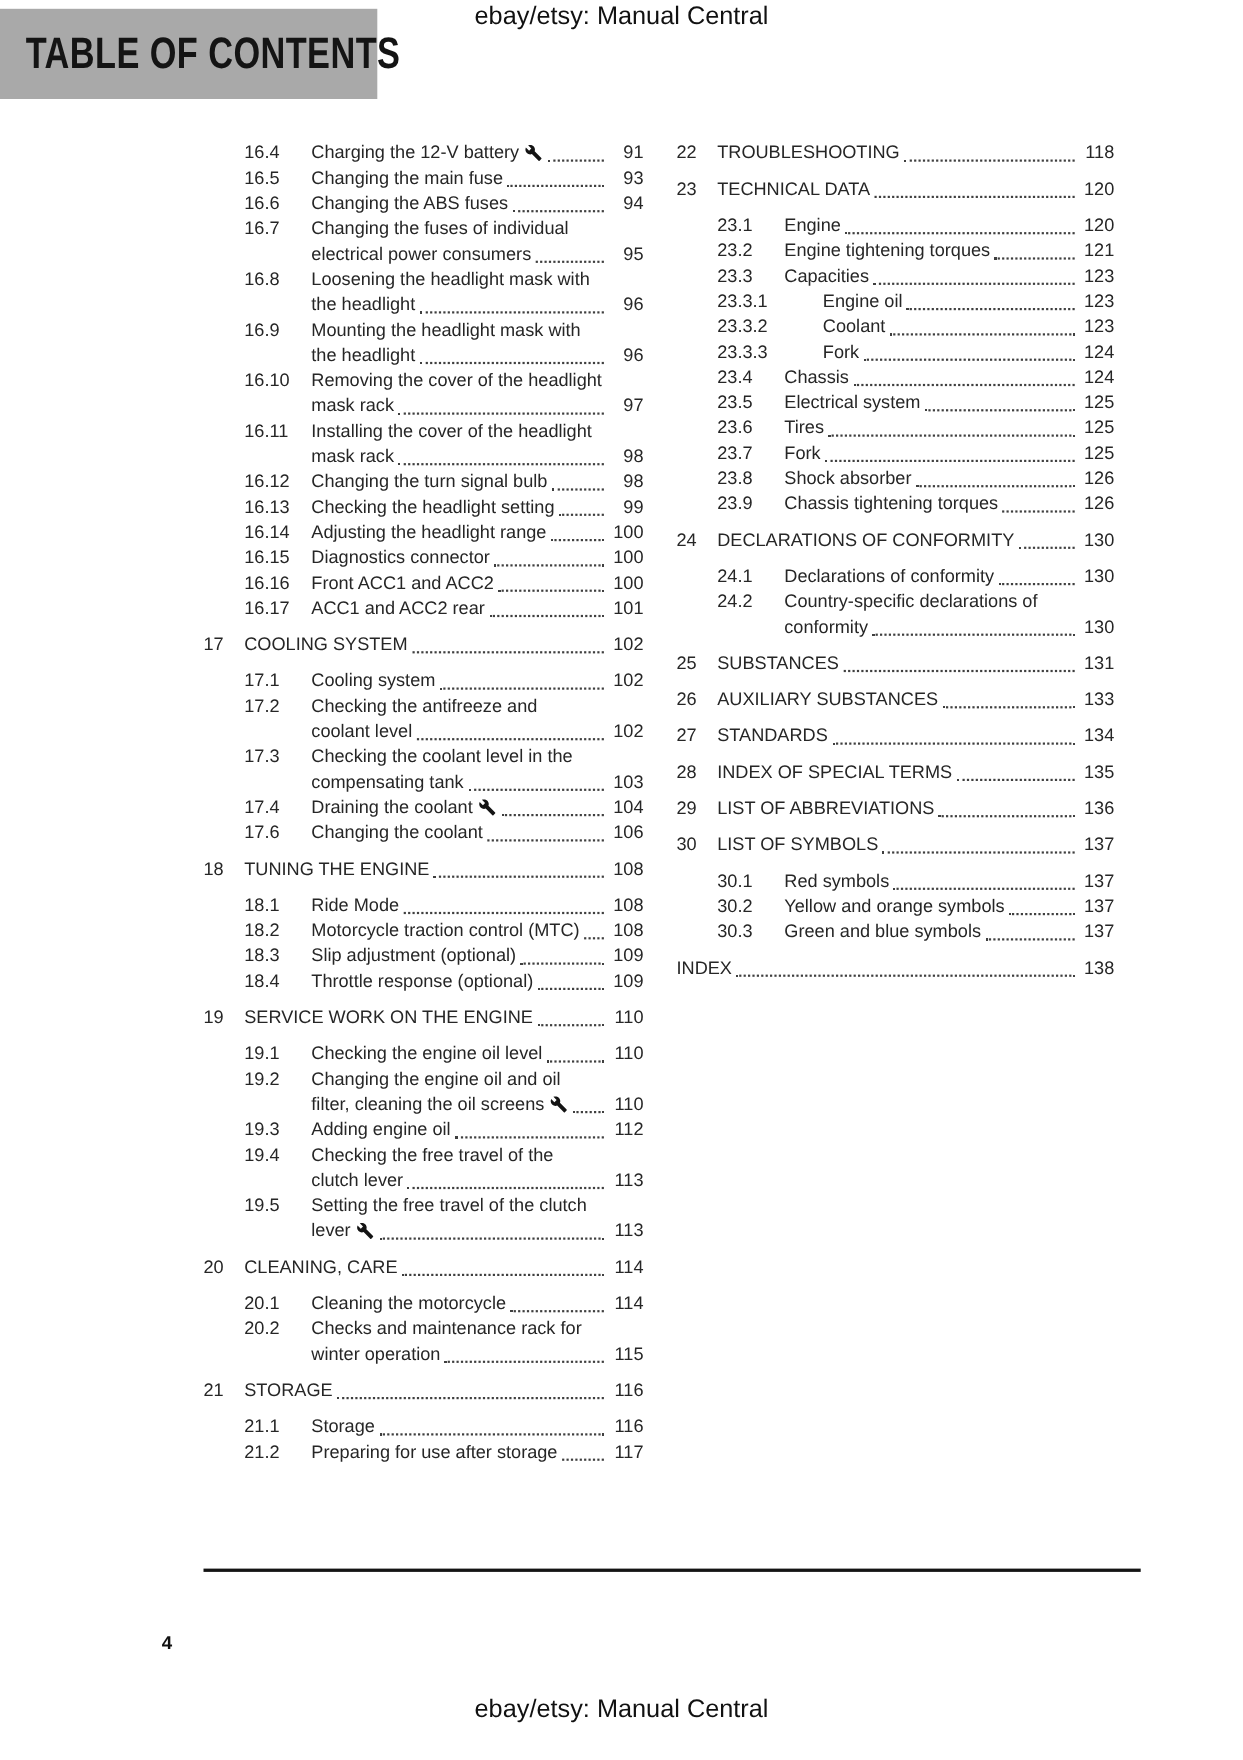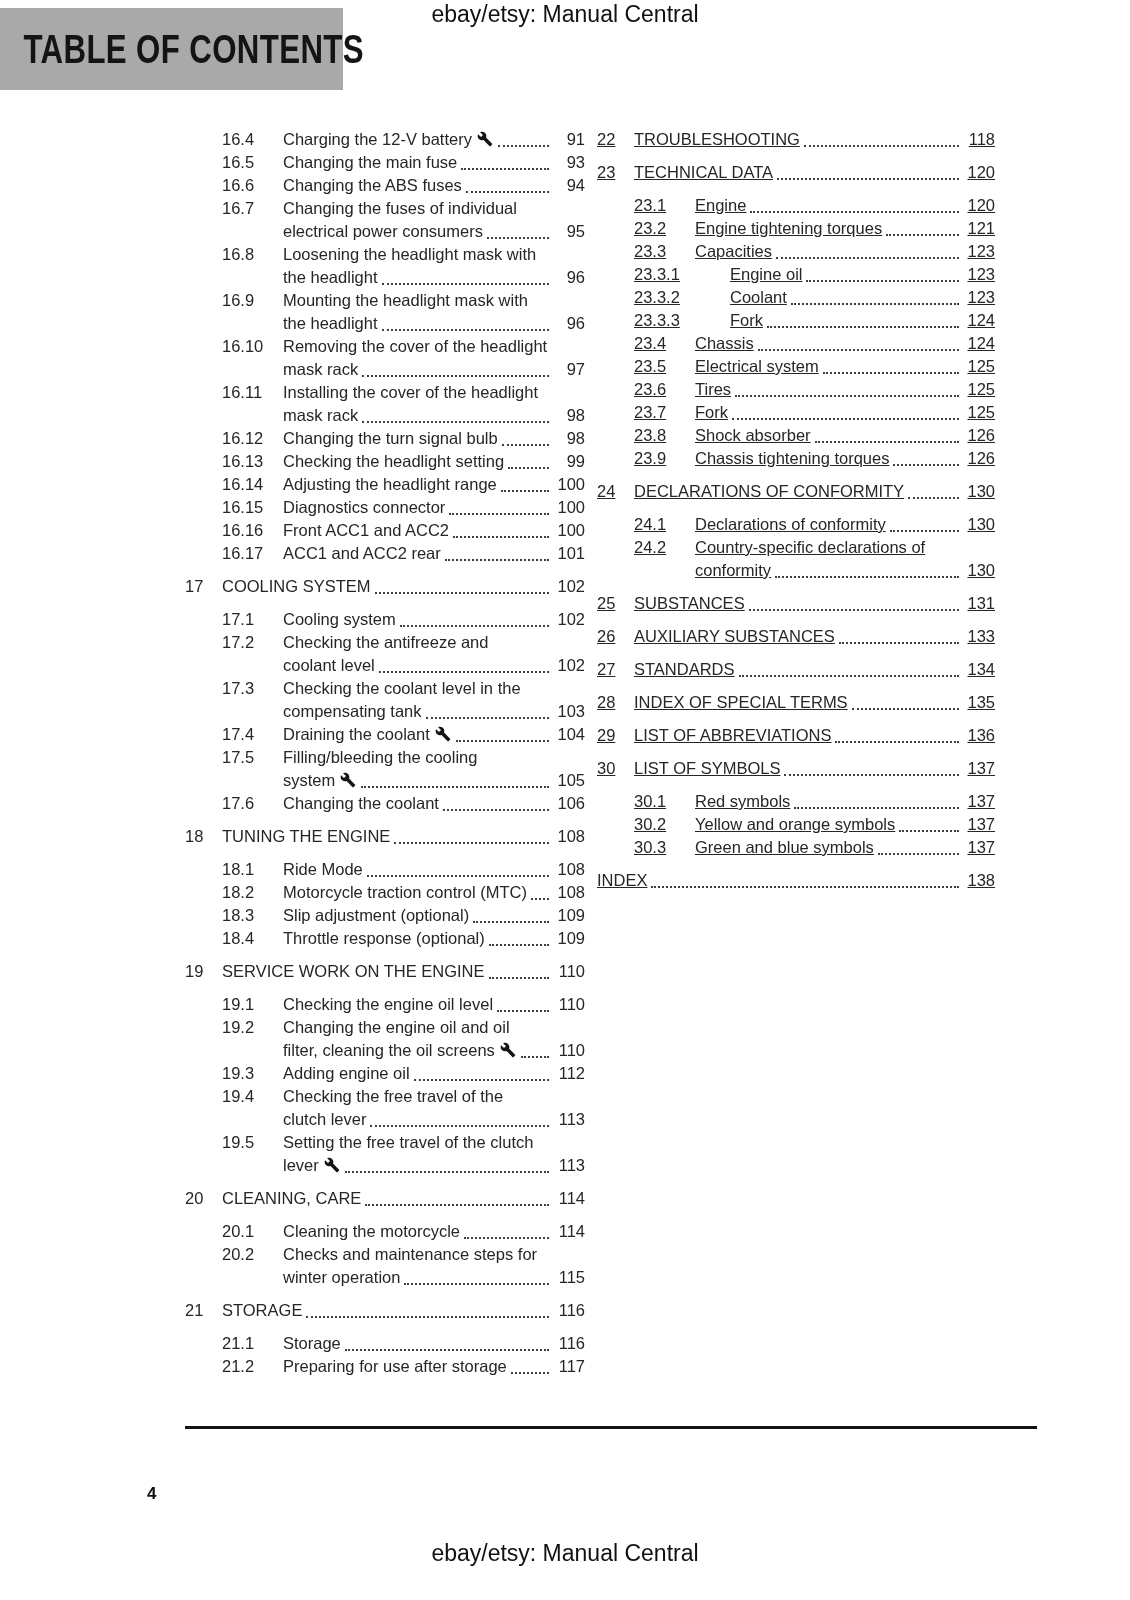--- a/index.html
+++ b/index.html
@@ -24,25 +24,25 @@
   }
   .banner-title{
     font-size:40px;font-weight:700;color:#141414;
     padding-left:30px;white-space:nowrap;
     transform:scaleX(0.78);transform-origin:left center;
     letter-spacing:0.5px;
   }
   
   .toc-wrap{
     position:absolute;left:185px;top:128px;width:832px;
-    display:flex;gap:12px;
+    display:flex;gap:30px;
     font-size:16.5px;line-height:23px;color:#262626;
   }
   .col{width:400px;flex:0 0 400px;}
-  .col.right{width:398px;flex:0 0 398px;text-decoration:underline;}
+  .col.right{width:398px;flex:0 0 398px;}
   .toc-entry{display:flex;margin:0;}
   .toc-entry.lvl1,.toc-entry.lvl0{margin:10px 0;}
   .col > .toc-entry:first-child{margin-top:0;}
   .num{flex:0 0 auto;}
   .lvl1 .num{width:37px;}
   .lvl2{padding-left:37px;}
   .lvl2 .num{width:61px;}
   .lvl3{padding-left:37px;}
   .lvl3 .num{width:96px;}
   .content{flex:1 1 auto;min-width:0;}
@@ -282,34 +282,20 @@
               <span class="t">Draining the coolant</span>
               <svg viewBox="0 0 24 24" class="wrench">
                 <path d="M22.7 19l-9.1-9.1c.9-2.3.4-5-1.5-6.9-2-2-5-2.4-7.4-1.3L9 6 6 9 1.6 4.7C.4 7.1.9 10.1 2.9 12.1c1.9 1.9 4.6 2.4 6.9 1.5l9.1 9.1c.4.4 1 .4 1.4 0l2.3-2.3c.5-.4.5-1.1.1-1.4z" fill="#141414"></path>
               </svg>
               <span class="leader"></span>
               <span class="pg">104</span>
             </div>
           </div>
         </div>
         <div class="toc-entry lvl2">
-          <div class="num">17.5</div>
-          <div class="content">
-            <div class="line">Filling/bleeding the cooling</div>
-            <div class="lastline">
-              <span class="t">system</span>
-              <svg viewBox="0 0 24 24" class="wrench">
-                <path d="M22.7 19l-9.1-9.1c.9-2.3.4-5-1.5-6.9-2-2-5-2.4-7.4-1.3L9 6 6 9 1.6 4.7C.4 7.1.9 10.1 2.9 12.1c1.9 1.9 4.6 2.4 6.9 1.5l9.1 9.1c.4.4 1 .4 1.4 0l2.3-2.3c.5-.4.5-1.1.1-1.4z" fill="#141414"></path>
-              </svg>
-              <span class="leader"></span>
-              <span class="pg">105</span>
-            </div>
-          </div>
-        </div>
-        <div class="toc-entry lvl2">
           <div class="num">17.6</div>
           <div class="content">
             <div class="lastline">
               <span class="t">Changing the coolant</span>
               <span class="leader"></span>
               <span class="pg">106</span>
             </div>
           </div>
         </div>
         <div class="toc-entry lvl1">
@@ -447,21 +433,21 @@
             <div class="lastline">
               <span class="t">Cleaning the motorcycle</span>
               <span class="leader"></span>
               <span class="pg">114</span>
             </div>
           </div>
         </div>
         <div class="toc-entry lvl2">
           <div class="num">20.2</div>
           <div class="content">
-            <div class="line">Checks and maintenance steps for</div>
+            <div class="line">Checks and maintenance rack for</div>
             <div class="lastline">
               <span class="t">winter operation</span>
               <span class="leader"></span>
               <span class="pg">115</span>
             </div>
           </div>
         </div>
         <div class="toc-entry lvl1">
           <div class="num">21</div>
           <div class="content">

